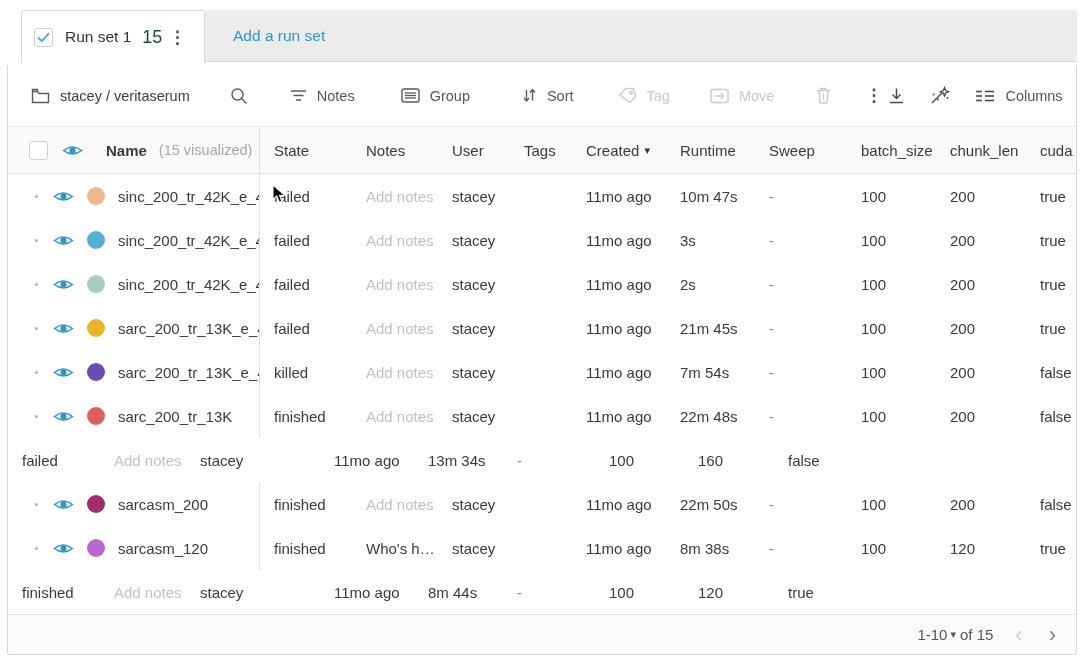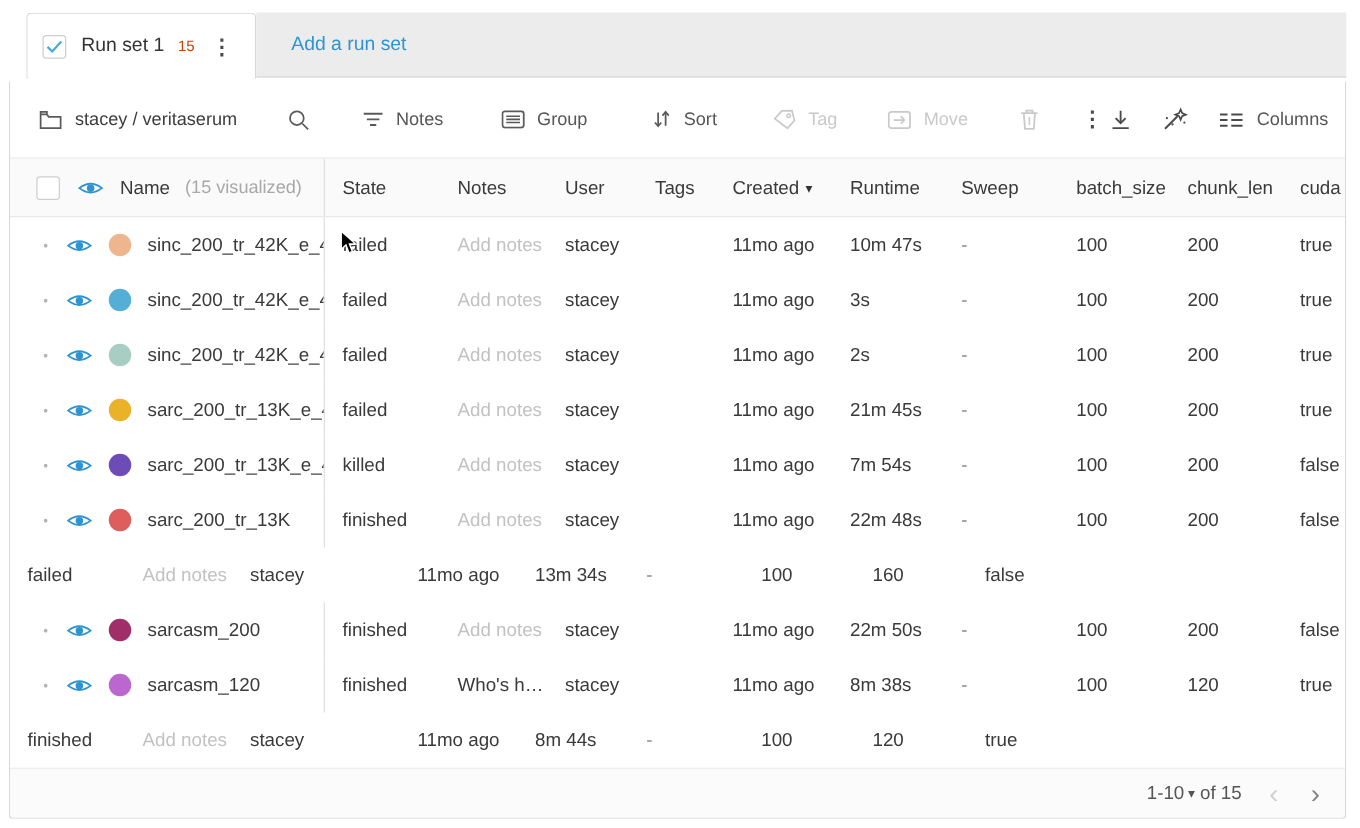--- a/index.html
+++ b/index.html
@@ -7,21 +7,21 @@
     font-family:"Liberation Sans", sans-serif; color:#3a3a3a; overflow:hidden; }
   .page { position:relative; width:1088px; height:652px; }
 
   
   .tabrow { display:flex; align-items:stretch; height:62px; padding:10px 11px 0 7px; }
   .tabgap { width:14px; background:#fff; }
   .tab { display:flex; align-items:center; width:184px; background:#fff;
     border:1px solid #d8d8d8; border-bottom:none; border-radius:4px 4px 0 0;
     padding:0 12px; position:relative; z-index:2; margin-bottom:-1px; }
   .tab-label { font-size:15.5px; color:#333; margin-left:12px; white-space:nowrap; }
-  .tab-count { font-size:12px; color:#c2410c; margin-left:11px; }
+  .tab-count { font-size:18px; color:#14532d; margin-left:11px; }
   .kebab { margin-left:auto; color:#4a4a4a; font-size:17px; font-weight:bold;
     line-height:1; padding:4px 6px; cursor:pointer; }
   .tabstrip { flex:1; background:#ececec; border-bottom:1px solid #d8d8d8;
     display:flex; align-items:center; padding-left:28px; }
   .addlink { font-size:15.5px; cursor:pointer; }
 
   .checkbox { width:20px; height:20px; background:#fff; border:1px solid #cfcfcf;
     border-radius:3px; display:inline-flex; align-items:center; justify-content:center;
     flex:0 0 auto; cursor:pointer; }
   .checkbox.small { width:19px; height:19px; }
@@ -42,21 +42,21 @@
   .ml24{margin-left:24px}
   .spacer { margin-left:auto; }
   svg.ic { display:block; }
 
   
   .thead { height:47px; display:flex; align-items:center; background:#fafafa;
     border-bottom:1px solid #e3e3e3; font-size:15px; color:#3a3a3a; flex:0 0 auto; }
   .namecell { width:252px; flex:0 0 auto; display:flex; align-items:center;
     border-right:1px solid #e0e0e0; height:100%; overflow:hidden; }
   .thead .namecell { padding-left:21px; }
-  .nm-label { font-weight:normal; margin-left:13px; white-space:nowrap;text-align:right; }
+  .nm-label { font-weight:bold; margin-left:23px; white-space:nowrap;text-align:right; }
   .nm-vis { color:#a8a8a8; margin-left:12px; font-size:14.5px; white-space:nowrap; }
   .thead .eye { margin-left:14px; }
   .cell { padding-left:14px; flex:0 0 auto; white-space:nowrap; overflow:hidden; }
   .c-state{width:92px} .c-notes{width:86px} .c-user{width:72px} .c-tags{width:62px}
   .c-created{width:94px} .c-runtime{width:89px} .c-sweep{width:92px}
   .c-batch{width:89px} .c-chunk{width:90px} .c-cuda{width:52px}
   .hcell { cursor:pointer; display:flex; align-items:center; }
   .caret { display:inline-block; margin-left:5px; font-size:11px; color:#333; }
 
   .tbody { flex:0 0 auto; }

